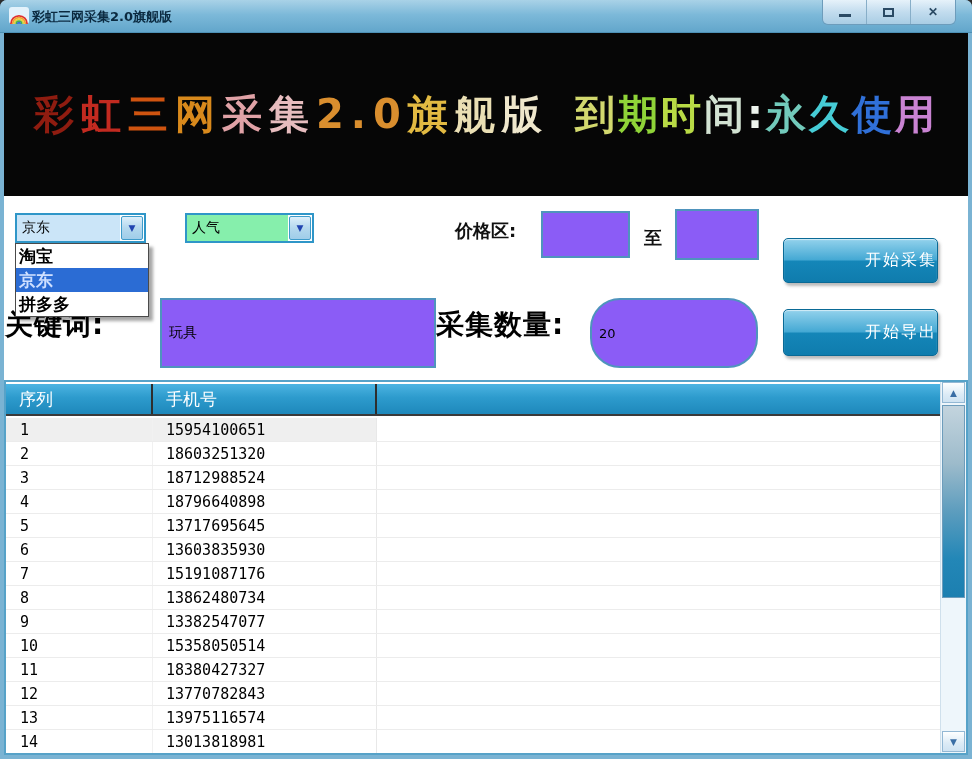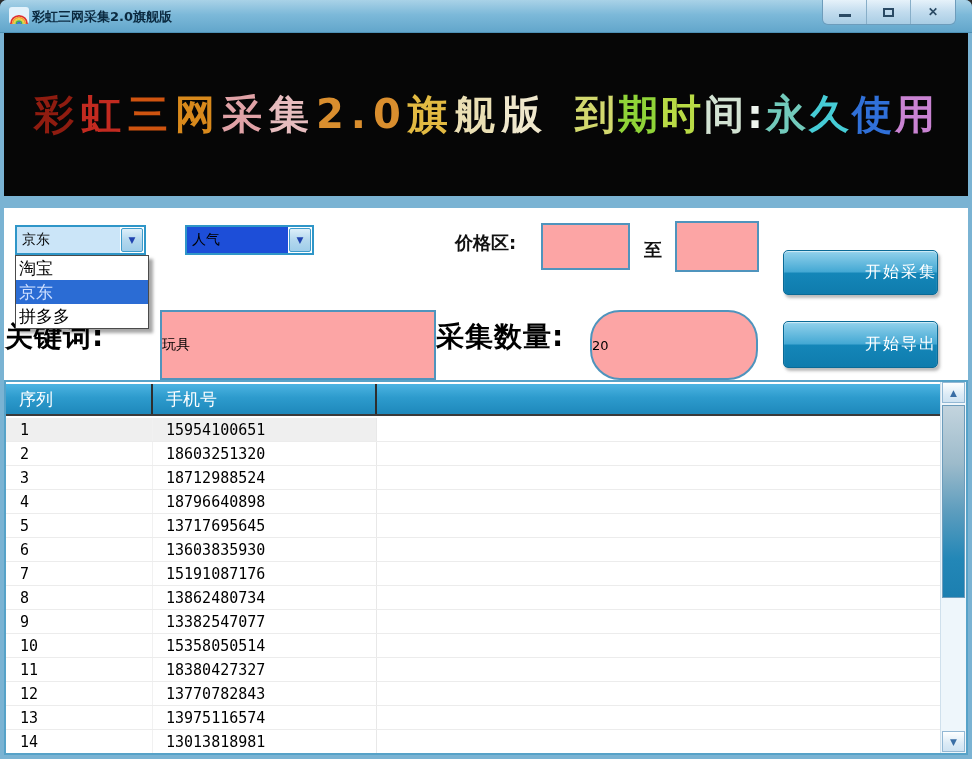--- a/index.html
+++ b/index.html
@@ -24,44 +24,44 @@
   .ico-min{ display:inline-block; width:12px; height:3px; background:#2a4a64; margin-top:6px; }
   .ico-max{ display:inline-block; width:11px; height:9px; border:2px solid #2a4a64; }
 
   
   .banner{ position:absolute; top:33px; left:4px; right:4px; height:163px; background:#060606;
            display:flex; align-items:center; justify-content:space-between; padding:0 30px; }
   .banner-left span{ font-size:40px; letter-spacing:7px; font-weight:bold; }
   .banner-right span{ font-size:40px; letter-spacing:3px; font-weight:bold; }
 
   
-  .panel{ position:absolute; top:208px; left:4px; right:4px; height:232px; background:#ffffff; }
+  .panel{ position:absolute; top:196px; left:4px; right:4px; height:232px; background:#ffffff; }
 
   .combo{ position:absolute; height:30px; border:2px solid #2f96c8; background:#fff; display:flex; }
   .combo-text{ flex:1; font-size:14px; color:#000; display:flex; align-items:center; padding-left:5px; }
   .combo-arrow{ width:22px; margin:1px; border:1px solid #3f9ccb; border-radius:2px;
                 background:linear-gradient(180deg,#ddeffa 0%,#b4d8ee 50%,#9fcde9 100%);
                 display:flex; align-items:center; justify-content:center;
                 font-size:9px; color:#2144b0; cursor:pointer; }
   .combo-platform{ left:11px; top:17px; width:131px; }
   .combo-platform .combo-text{ background:#cbe5f8; }
   .combo-sort{ left:181px; top:17px; width:129px; }
-  .combo-sort .combo-text{ background:#1d4ed8; }
+  .combo-sort .combo-text{ background:#86efac; }
 
   .dd-list{ position:absolute; left:11px; top:47px; width:134px; background:#fff;
             border:1px solid #4a4a4a; z-index:20; box-shadow:4px 4px 3px rgba(0,0,0,.35); }
-  .dd-item{ height:24px; line-height:24px; font-size:17px; padding-left:3px; color:#000; cursor:pointer; }
+  .dd-item{ height:24px; line-height:24px; font-size:17px; padding-left:3px; color:#000; cursor:pointer;font-weight:bold; }
   .dd-item.sel{ background:#2b6cd4; color:#cfe0ff; }
 
   .lbl-mid{ position:absolute; font-size:18px; font-weight:bold; color:#111; }
   .price-label{ left:451px; top:23px;text-align:center; }
   .to-label{ left:640px; top:30px; }
 
-  .box-input{ position:absolute; border:2px solid #4f94bd; background:#fca5a5; font-size:14px;
-              color:#000; outline:none; font-family:"DejaVu Sans",sans-serif; }
+  .box-input{ position:absolute; border:2px solid #4f94bd; background:#8b5cf6; font-size:14px;
+              color:#000; padding-left:7px; outline:none; font-family:"DejaVu Sans",sans-serif; }
   .price-min{ left:537px; top:15px; width:89px; height:47px; }
   .price-max{ left:671px; top:13px; width:84px; height:51px; }
   .kw-input{ left:156px; top:102px; width:276px; height:70px; }
   .qty-input{ left:586px; top:102px; width:168px; height:70px; font-size:13px;border-radius:30px; }
 
   .lbl-big{ position:absolute; font-size:28px; font-weight:bold; color:#000; letter-spacing:1px; }
   .kw-label{ left:1px; top:110px; }
   .qty-label{ left:432px; top:110px; }
 
   .action-btn{ position:absolute; left:779px; width:155px; height:45px; border:1px solid #0a6a96;

